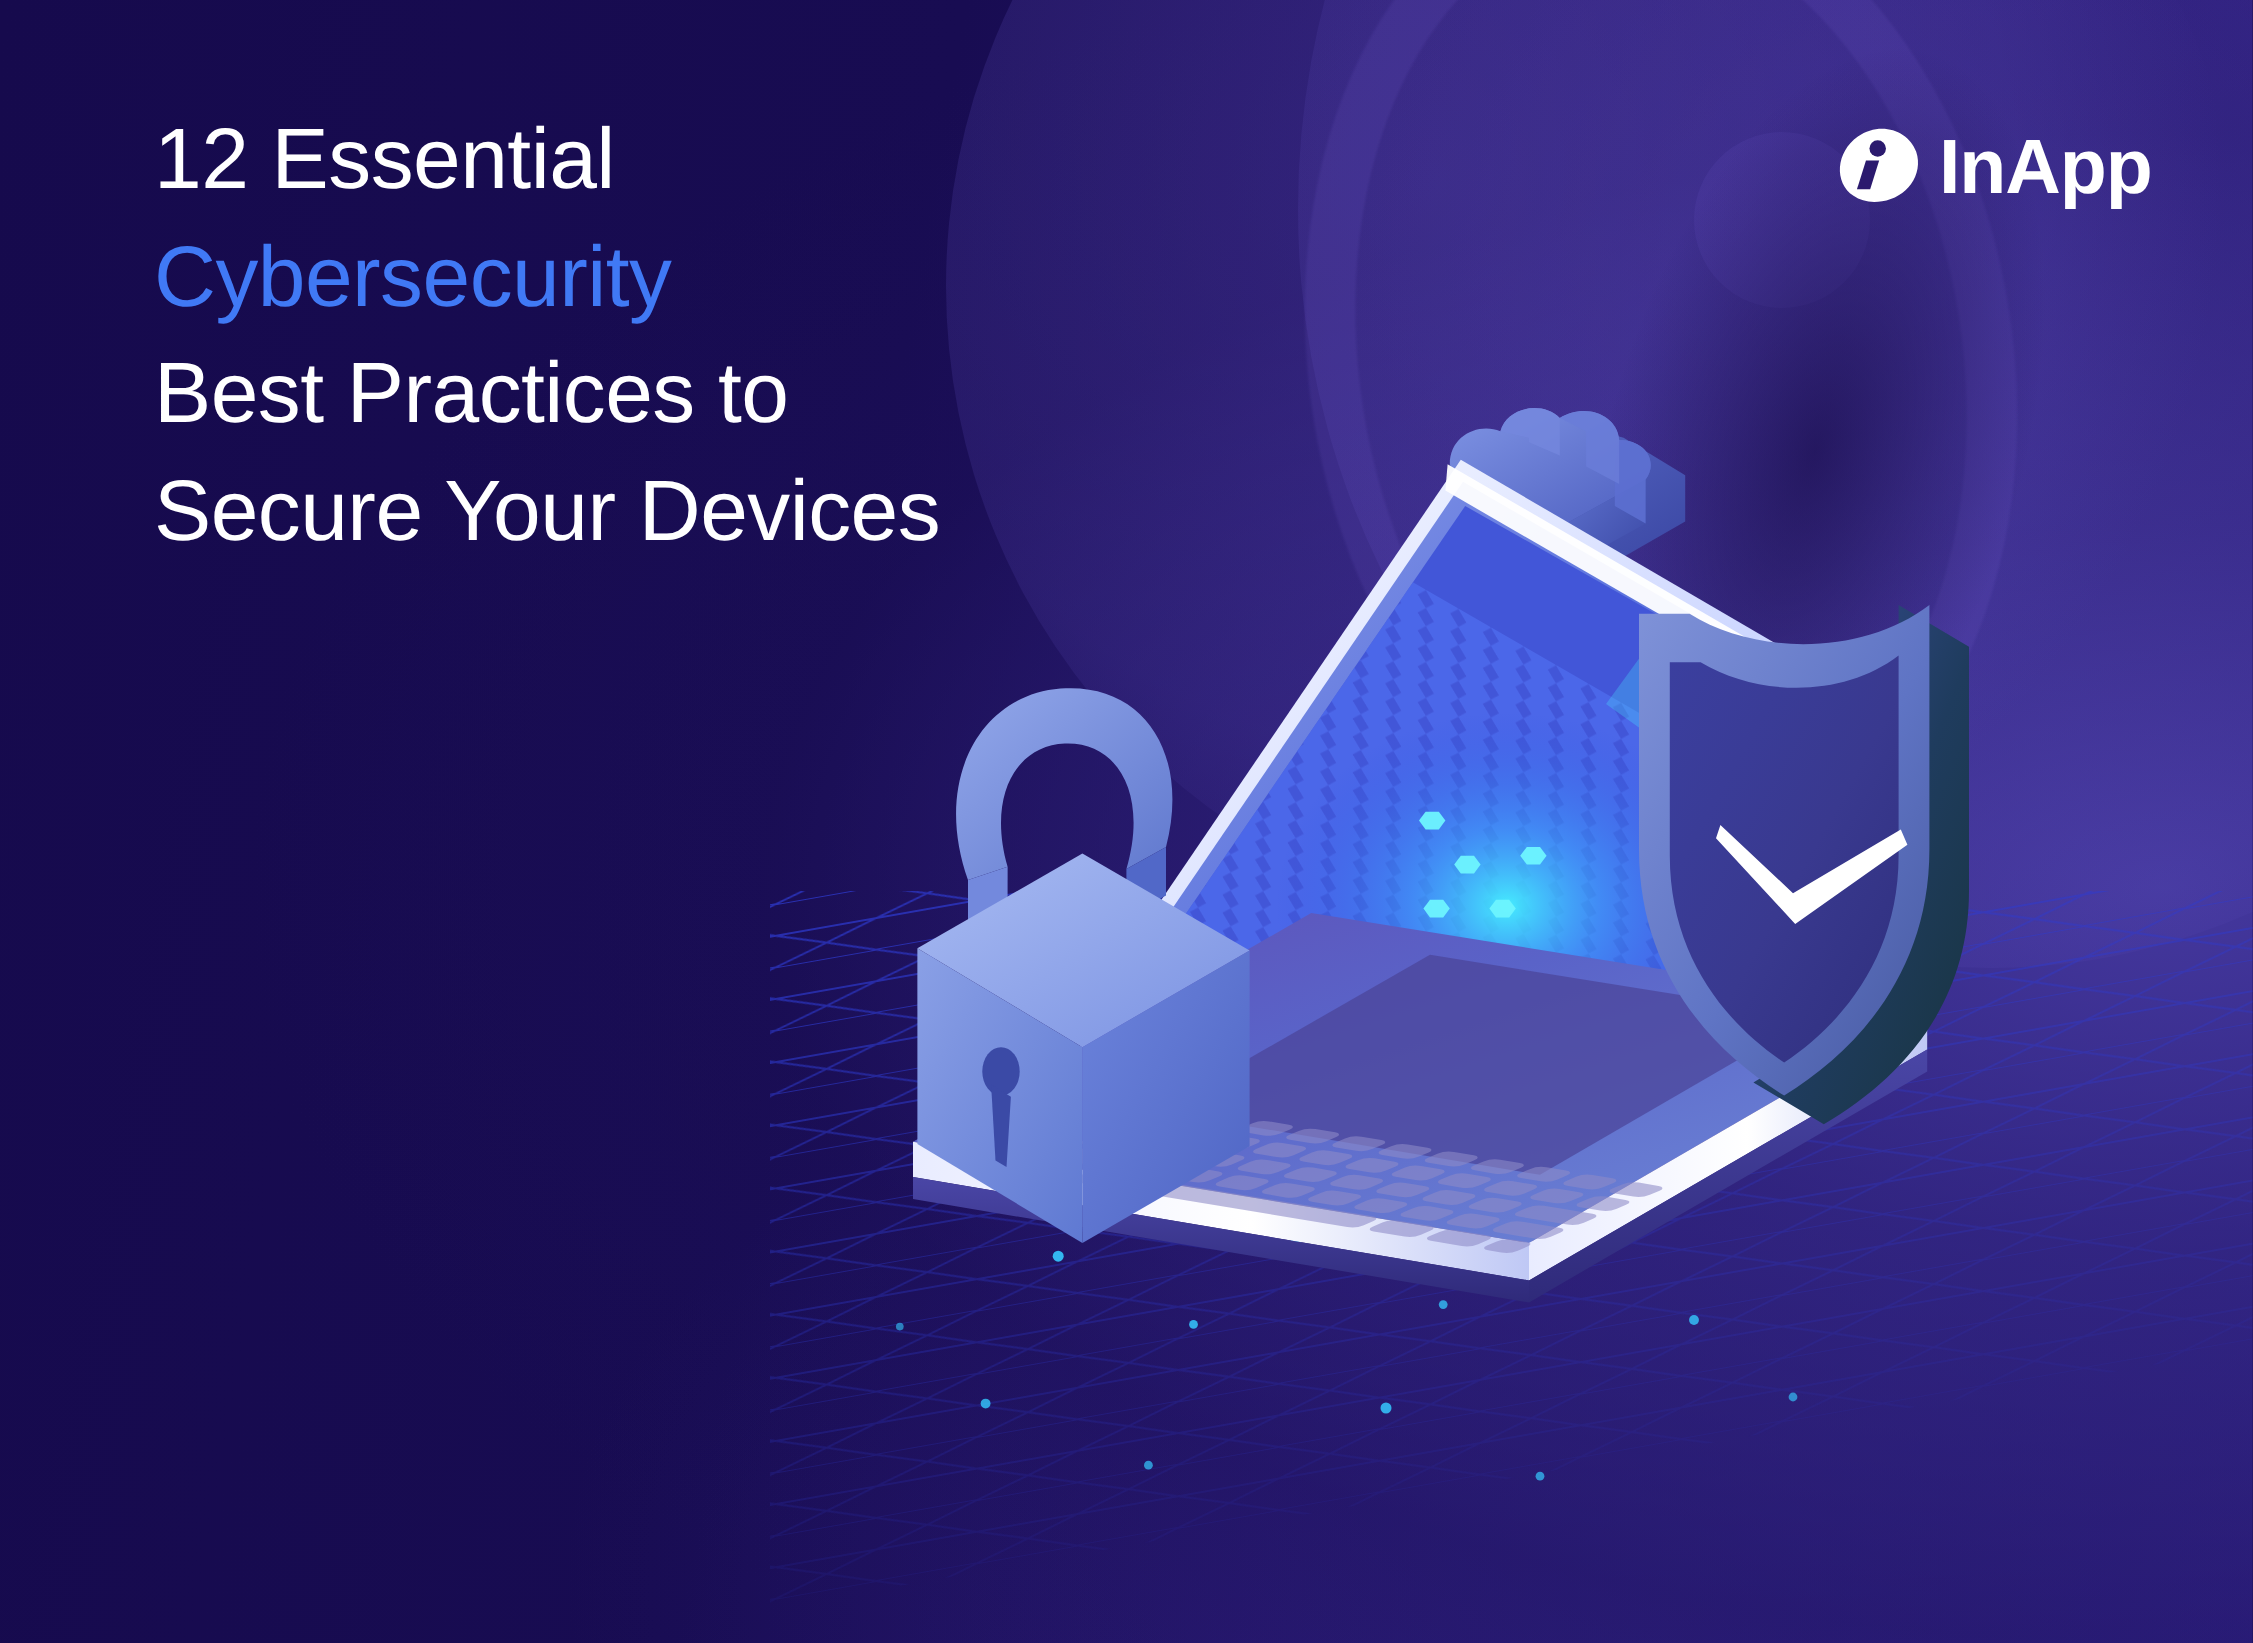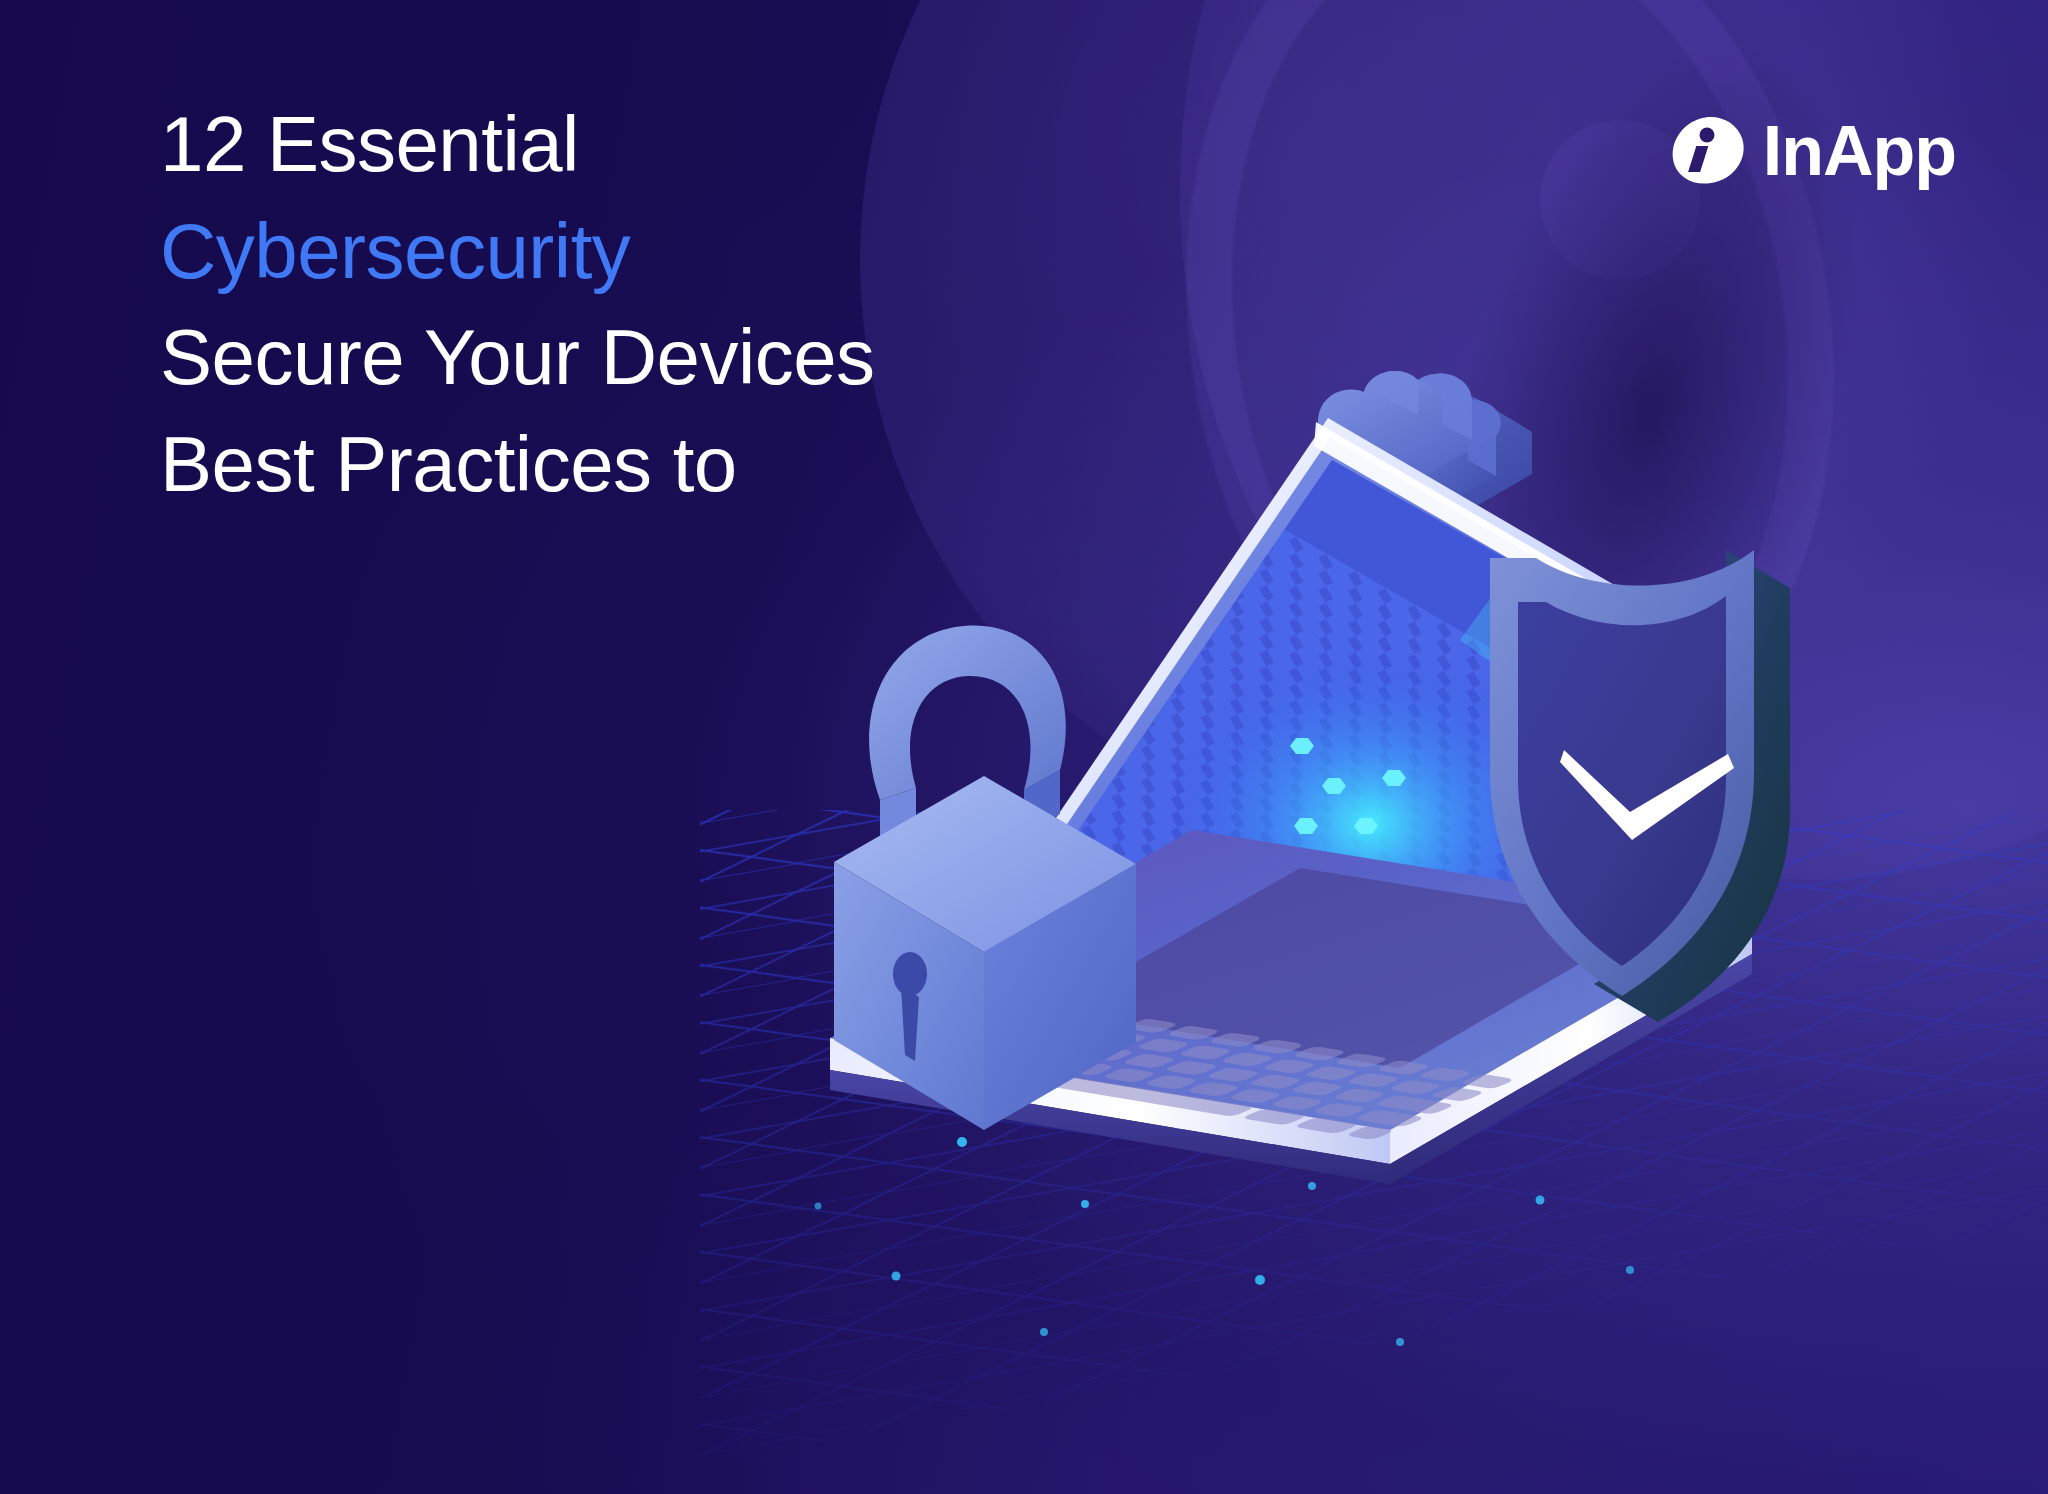--- a/index.html
+++ b/index.html
@@ -41,21 +41,20 @@
   .i-dot{
     position:absolute;left:1540px;top:120px;width:160px;height:160px;border-radius:50%;
     background:rgba(120,104,215,.11);
   }
 
   
   .headline{
     position:absolute;left:140px;top:96px;width:900px;
     line-height:1.24;
     letter-spacing:-0.5px;
-    margin-left:20px;
   }
   .hl-line{
     display:block;
     font-size:78px;
     color:#ffffff;
     font-weight:400;
     white-space:nowrap;
     margin-bottom:10px;
   }
   .hl-line.accent{font-weight:400;color:#4079f5;}
@@ -83,22 +82,22 @@
     <div class="swoosh-a"></div>
     <div class="swoosh-b"></div>
     <div class="i-ring"></div>
     <div class="i-dot"></div>
     <div class="swoosh-dark"></div>
   </div>
 
   <div class="headline">
     <span class="hl-line">12 Essential</span>
     <span class="hl-line accent">Cybersecurity</span>
+    <span class="hl-line">Best Practices to</span>
     <span class="hl-line">Secure Your Devices</span>
-    <span class="hl-line">Best Practices to</span>
   </div>
 
   <div class="logo">
     <span class="logo-mark">
       <svg viewBox="0 0 86 86" width="86" height="86" aria-hidden="true">
         <path d="M22 70 C4 58 6 30 26 16 C46 2 72 10 79 30 C86 51 70 72 48 75 C38 76.5 29 75 22 70 Z" fill="#ffffff"></path>
         <path d="M18 56 C10 44 16 24 33 15 C24 27 20 44 30 57 C38 67 52 70 62 66 C50 76 28 72 18 56 Z" fill="#ffffff"></path>
         <circle cx="44" cy="27" r="7.5" fill="#2b1a6e"></circle>
         <path d="M38 38 h12 l-5 26 h-12 z" fill="#2b1a6e" transform="skewX(-7)"></path>
       </svg>

